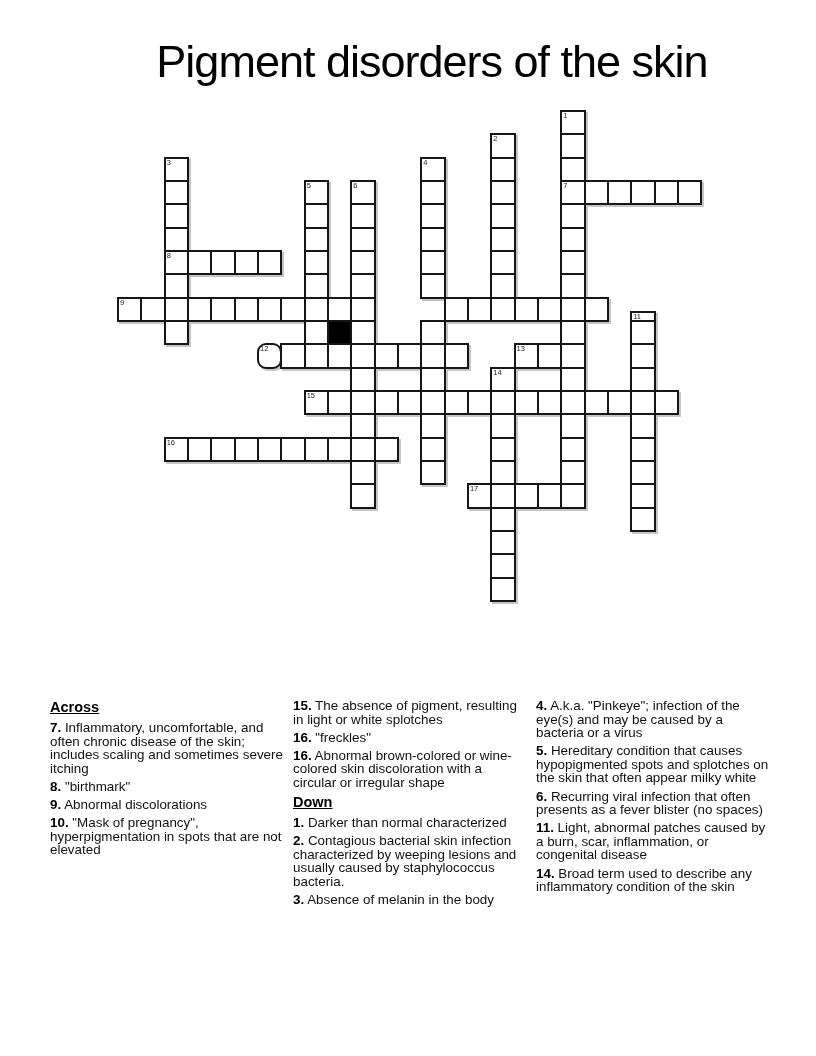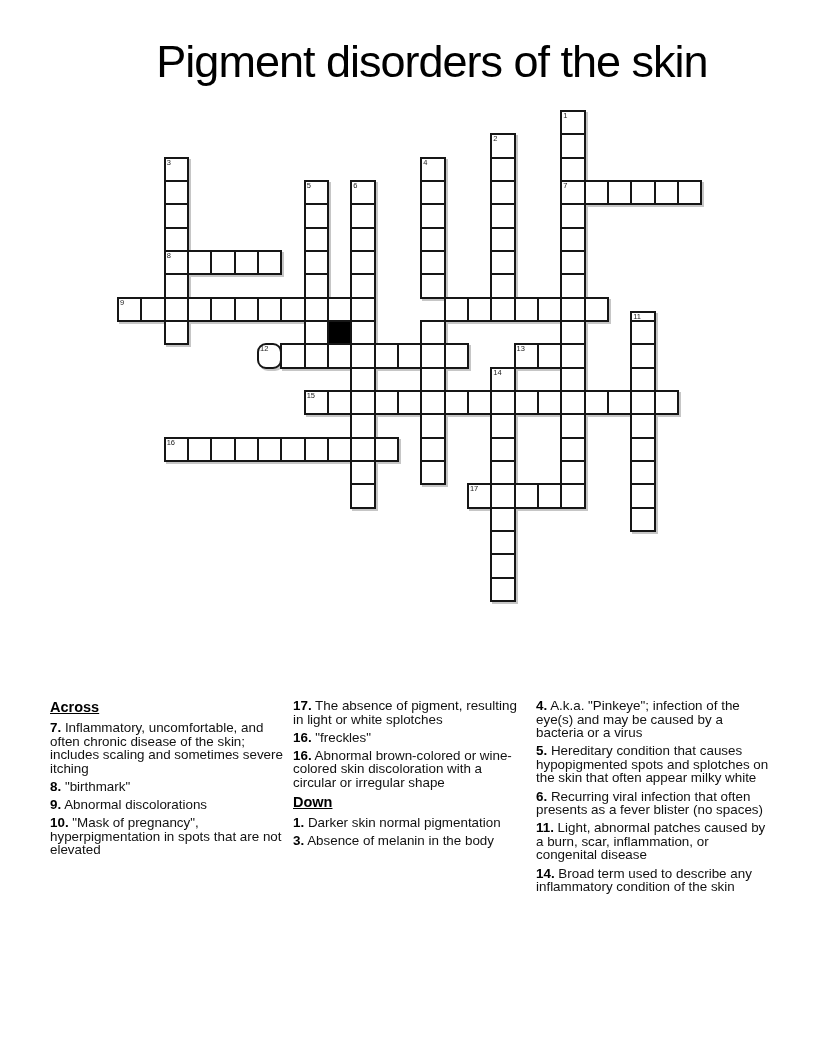--- a/index.html
+++ b/index.html
@@ -226,27 +226,28 @@
     <h2 class="clue-heading">Across</h2>
     <div id="across-a">
         <p class="clue"><b>7.</b><span> Inflammatory, uncomfortable, and often chronic disease of the skin; includes scaling and sometimes severe itching</span></p>
         <p class="clue"><b>8.</b><span> "birthmark"</span></p>
         <p class="clue"><b>9.</b><span> Abnormal discolorations</span></p>
         <p class="clue"><b>10.</b><span> "Mask of pregnancy", hyperpigmentation in spots that are not elevated</span></p>
       </div>
   </div>
   <div class="clue-col">
     <div id="across-b">
-        <p class="clue"><b>17.</b><span> The absence of pigment, resulting in light or white splotches</span></p>
+        <p class="clue"><b>15.</b><span> The absence of pigment, resulting in light or white splotches</span></p>
         <p class="clue"><b>16.</b><span> "freckles"</span></p>
         <p class="clue"><b>16.</b><span> Abnormal brown-colored or wine-colored skin discoloration with a circular or irregular shape</span></p>
       </div>
     <h2 class="clue-heading">Down</h2>
     <div id="down-a">
-        <p class="clue"><b>1.</b><span> Darker skin normal pigmentation</span></p>
+        <p class="clue"><b>1.</b><span> Darker than normal characterized</span></p>
+        <p class="clue"><b>2.</b><span> Contagious bacterial skin infection characterized by weeping lesions and usually caused by staphylococcus bacteria.</span></p>
         <p class="clue"><b>3.</b><span> Absence of melanin in the body</span></p>
       </div>
   </div>
   <div class="clue-col">
     <div id="down-b">
         <p class="clue"><b>4.</b><span> A.k.a. "Pinkeye"; infection of the eye(s) and may be caused by a bacteria or a virus</span></p>
         <p class="clue"><b>5.</b><span> Hereditary condition that causes hypopigmented spots and splotches on the skin that often appear milky white</span></p>
         <p class="clue"><b>6.</b><span> Recurring viral infection that often presents as a fever blister (no spaces)</span></p>
         <p class="clue"><b>11.</b><span> Light, abnormal patches caused by a burn, scar, inflammation, or congenital disease</span></p>
         <p class="clue"><b>14.</b><span> Broad term used to describe any inflammatory condition of the skin</span></p>

